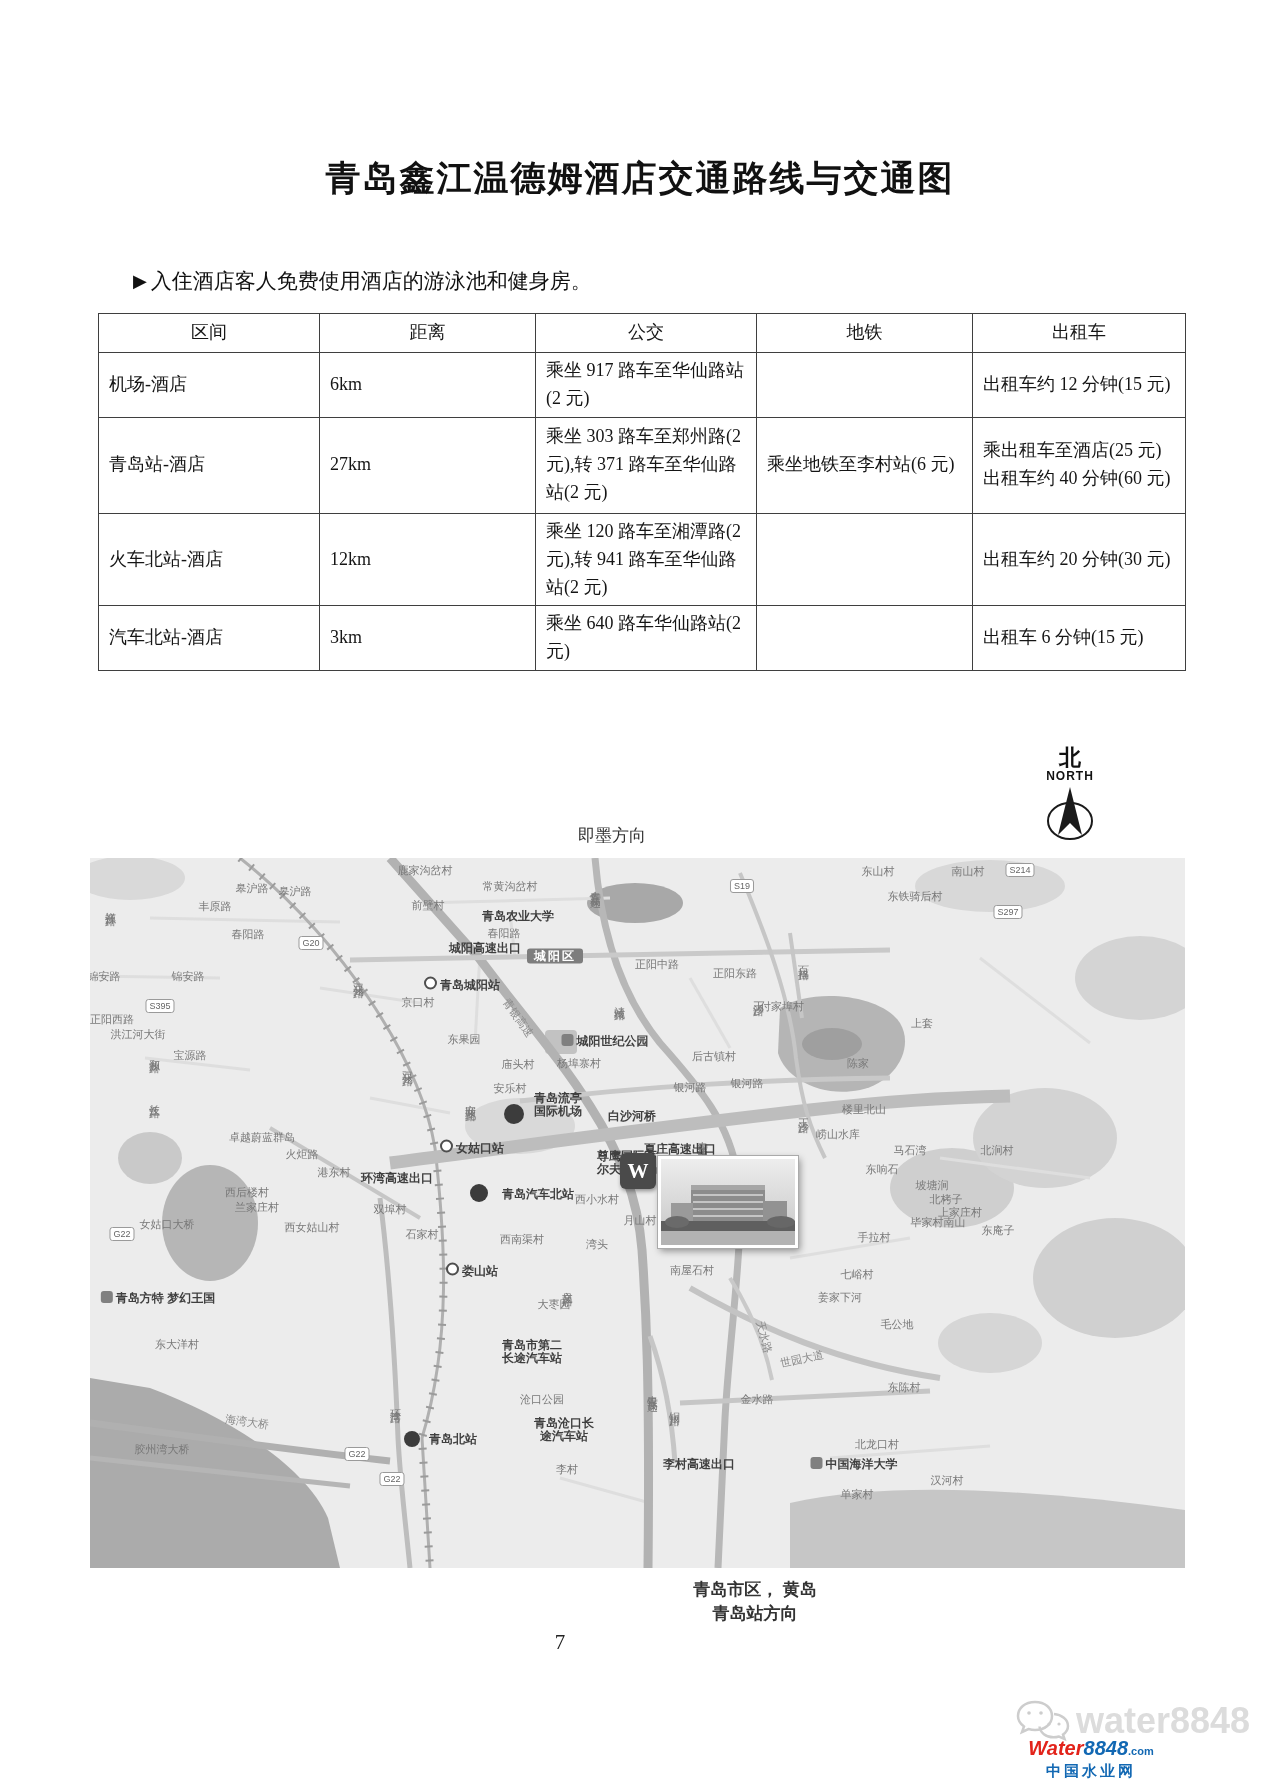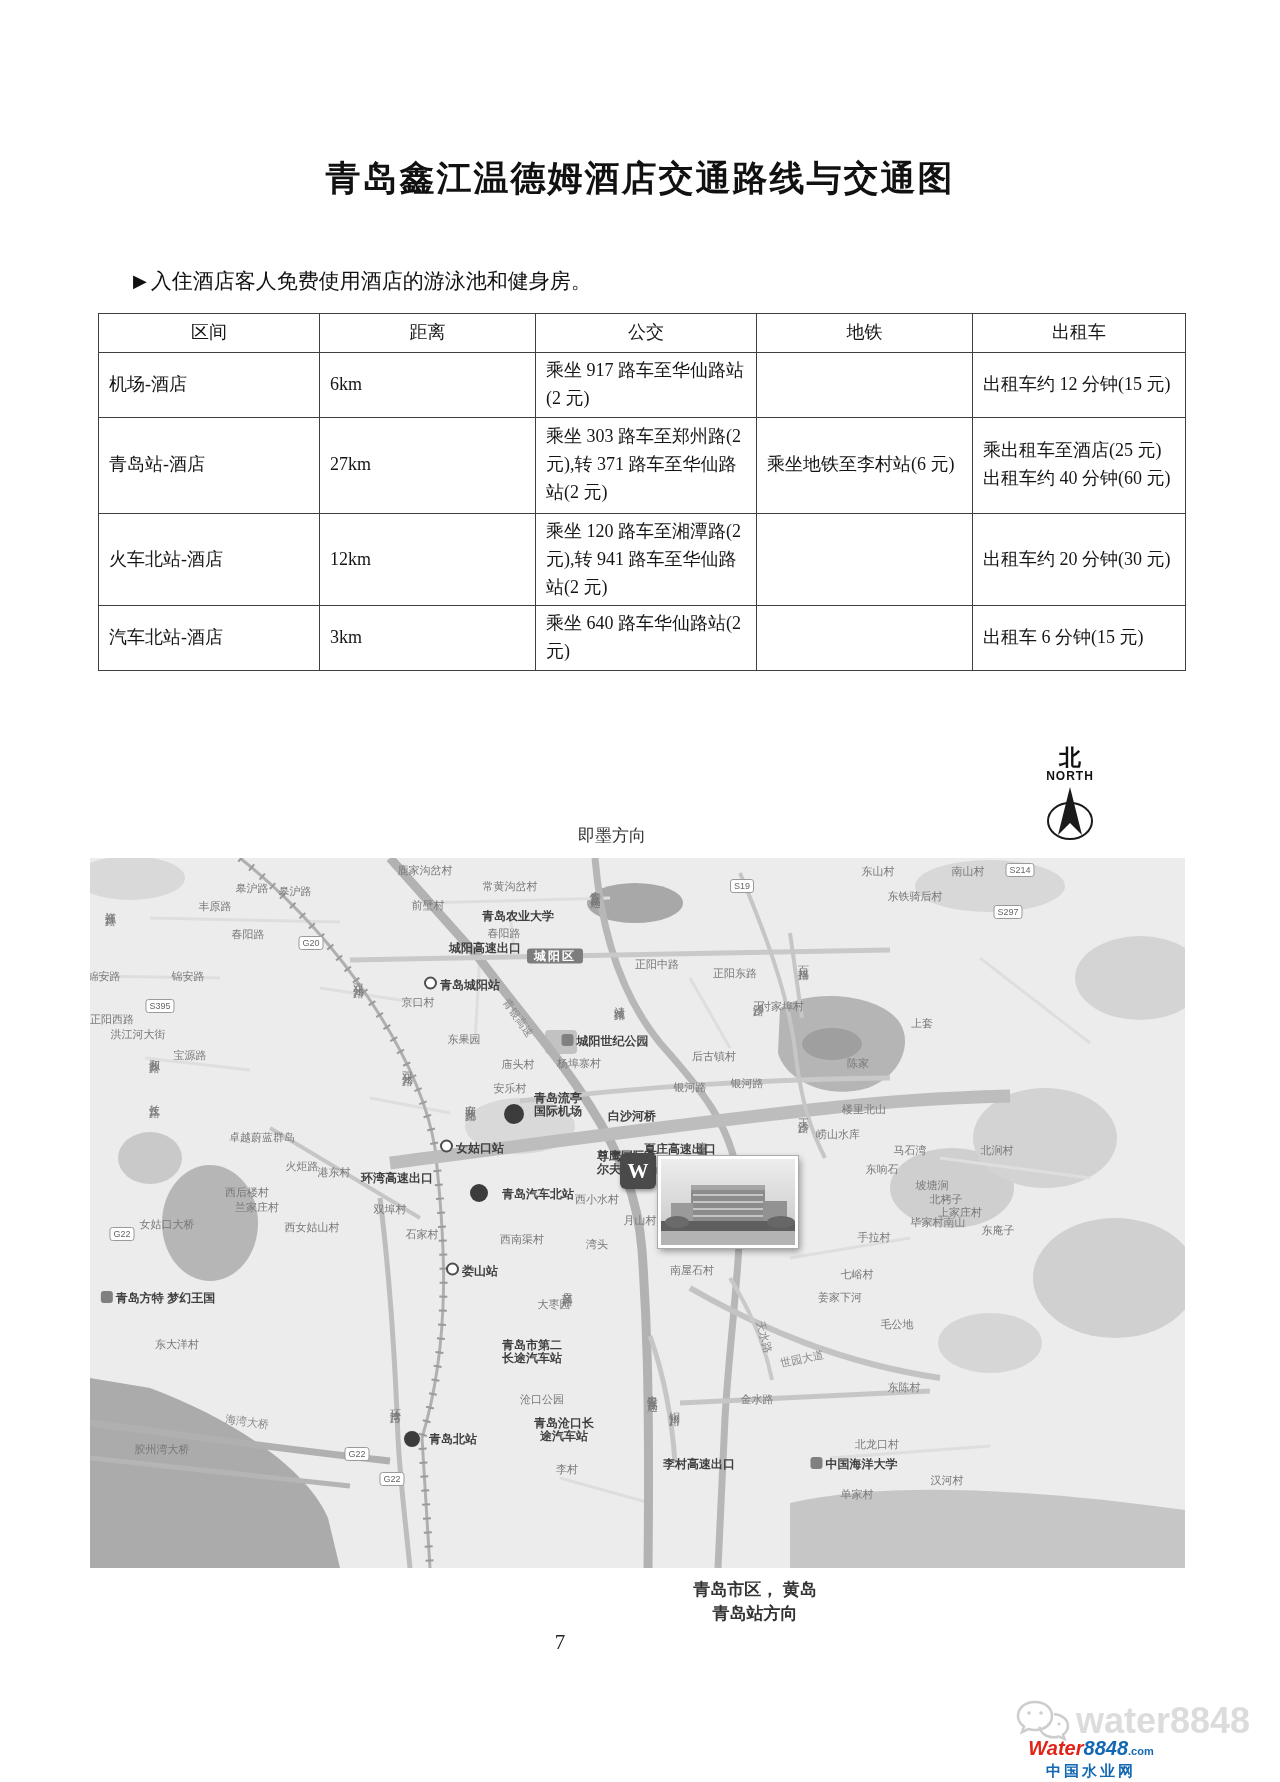--- a/index.html
+++ b/index.html
@@ -304,21 +304,21 @@
 途汽车站</div>
         <div class="ml r" style="left: 157px; top: 564px; transform: translate(-50%, -50%) rotate(8deg);">海湾大桥</div>
         <div class="ml t" style="left: 72px; top: 591px;">胶州湾大桥</div>
         <div class="ml b" style="left: 267px; top: 596px;">G22</div>
         <div class="ml b" style="left: 302px; top: 621px;">G22</div>
         <div class="ml b" style="left: 32px; top: 376px;">G22</div>
         <div class="ml v" style="left: 305px; top: 545px;">环湾路</div>
         <div class="ml t" style="left: 87px; top: 486px;">东大洋村</div>
         <div class="ml p" style="left: 68px; top: 440px;"><span class="poi-ico"></span>青岛方特
 梦幻王国</div>
-        <div class="ml t" style="left: 212px; top: 308px;">火炬路</div>
+        <div class="ml t" style="left: 212px; top: 296px;">火炬路</div>
         <div class="ml t" style="left: 244px; top: 314px;">港东村</div>
         <div class="ml t" style="left: 157px; top: 334px;">西后楼村</div>
         <div class="ml t" style="left: 167px; top: 349px;">兰家庄村</div>
         <div class="ml t" style="left: 222px; top: 369px;">西女姑山村</div>
         <div class="ml t" style="left: 77px; top: 366px;">女姑口大桥</div>
         <div class="ml t" style="left: 172px; top: 279px;">卓越蔚蓝群岛</div>
         <div class="ml t" style="left: 857px; top: 622px;">汉河村</div>
         <div class="ml t" style="left: 767px; top: 636px;">单家村</div>
         <div class="ml t" style="left: 787px; top: 586px;">北龙口村</div>
         <div class="ml t" style="left: 807px; top: 466px;">毛公地</div>

